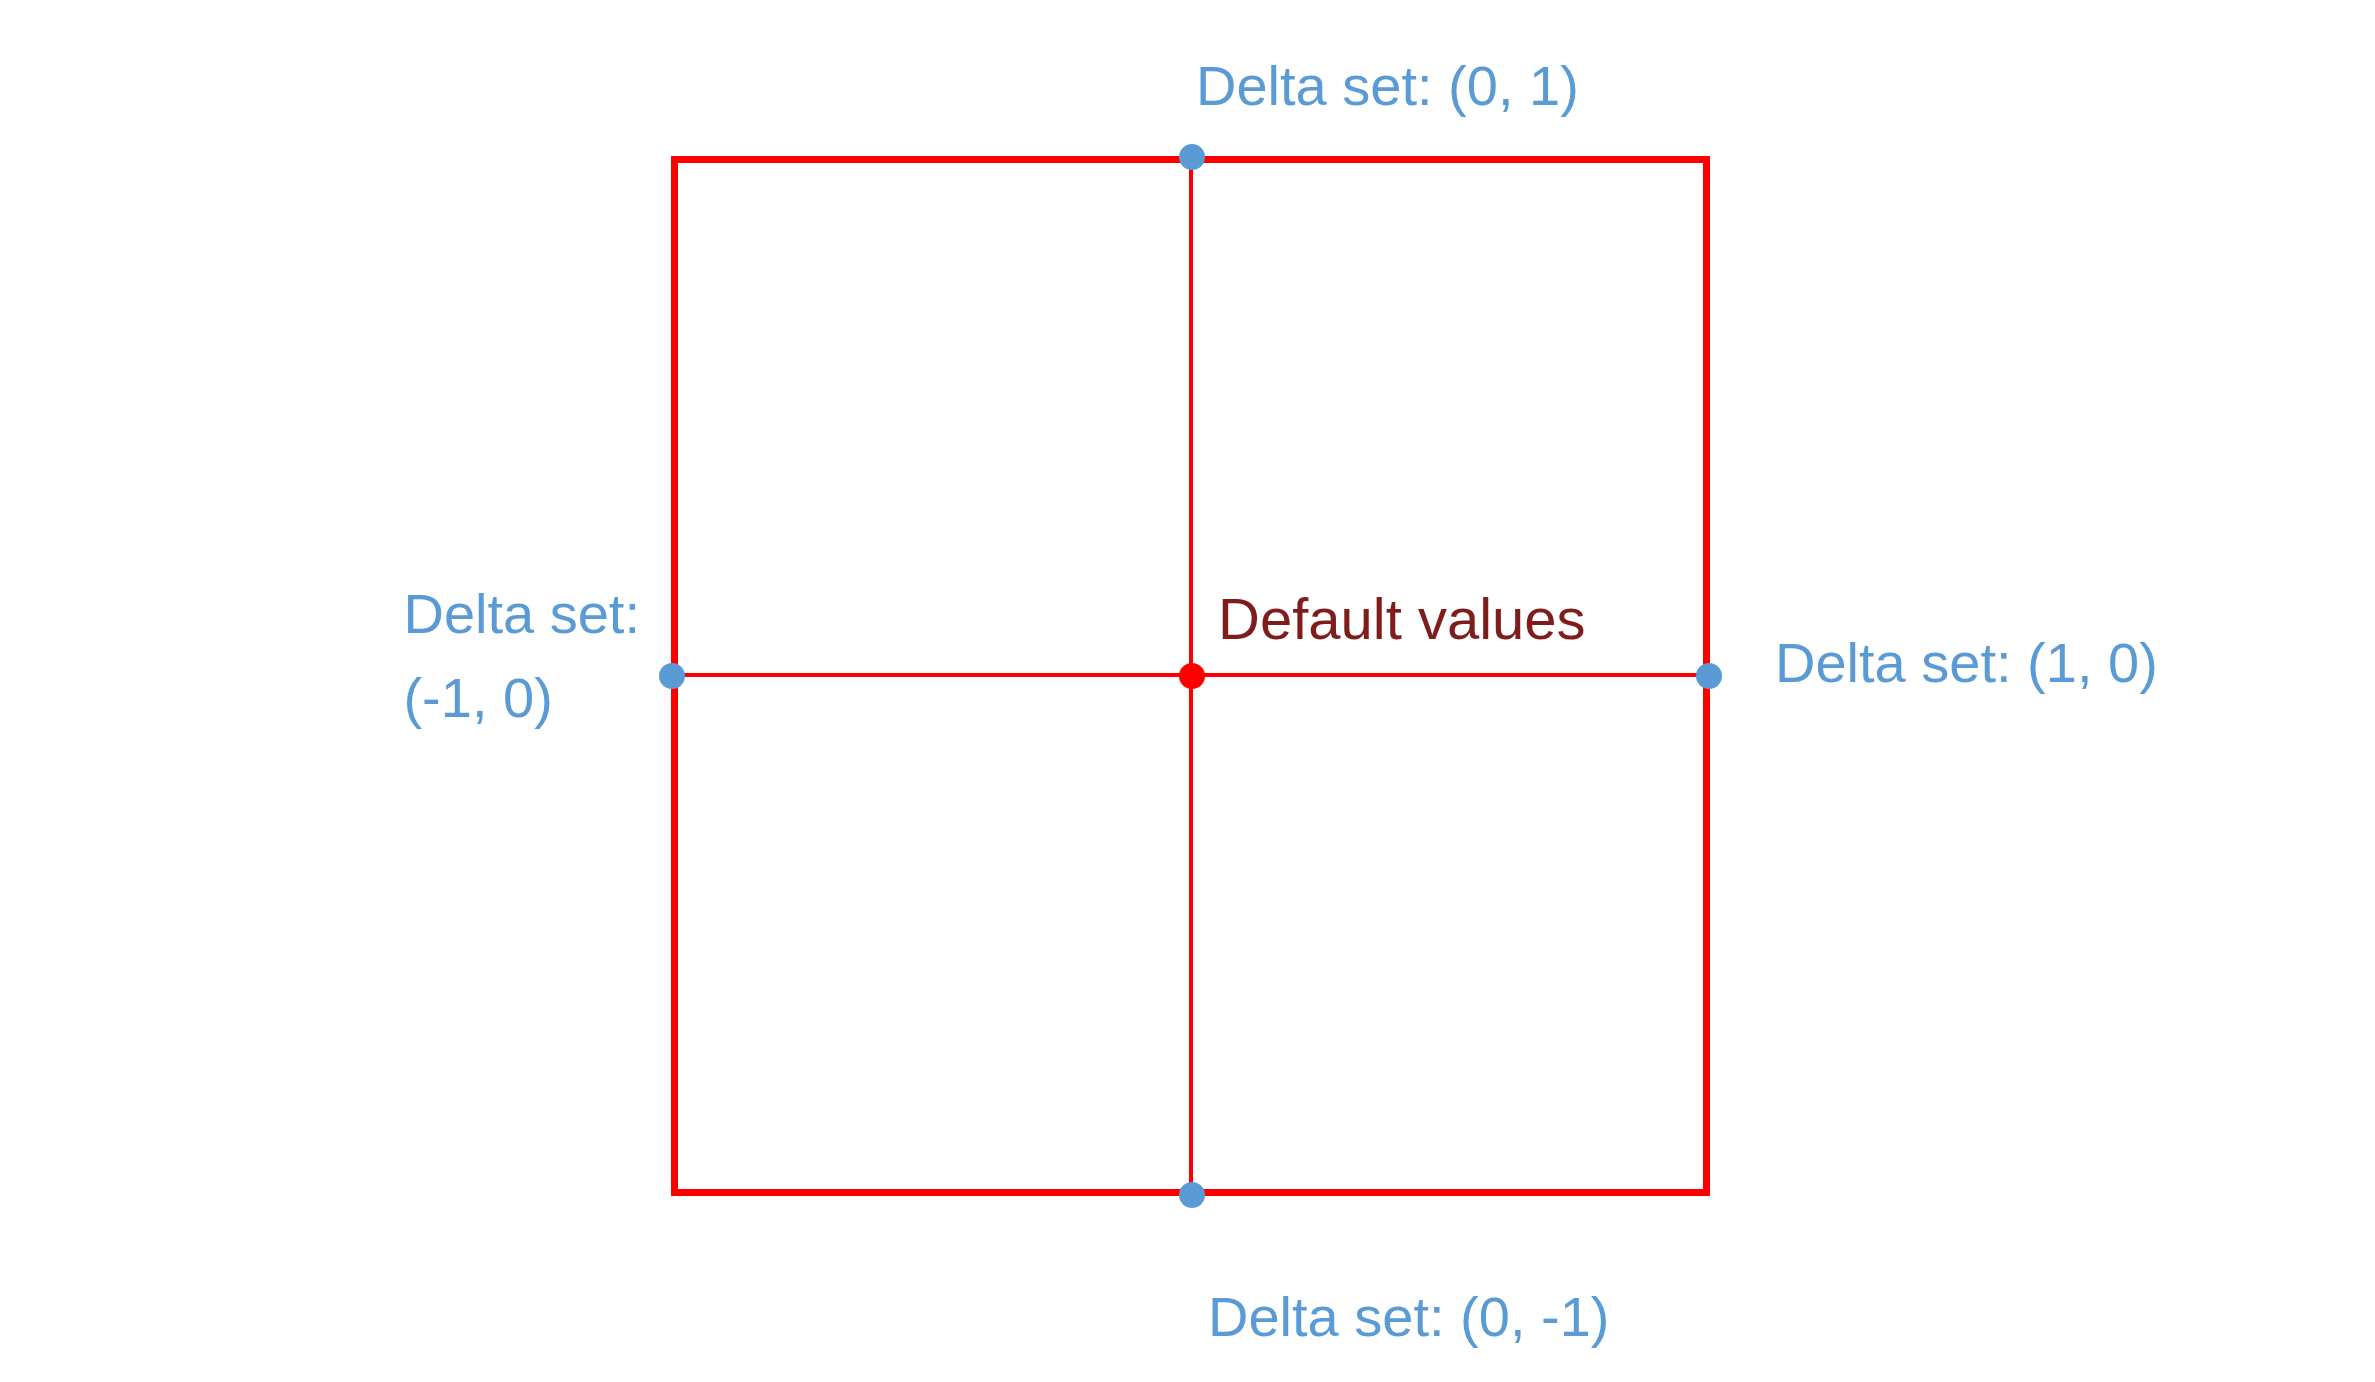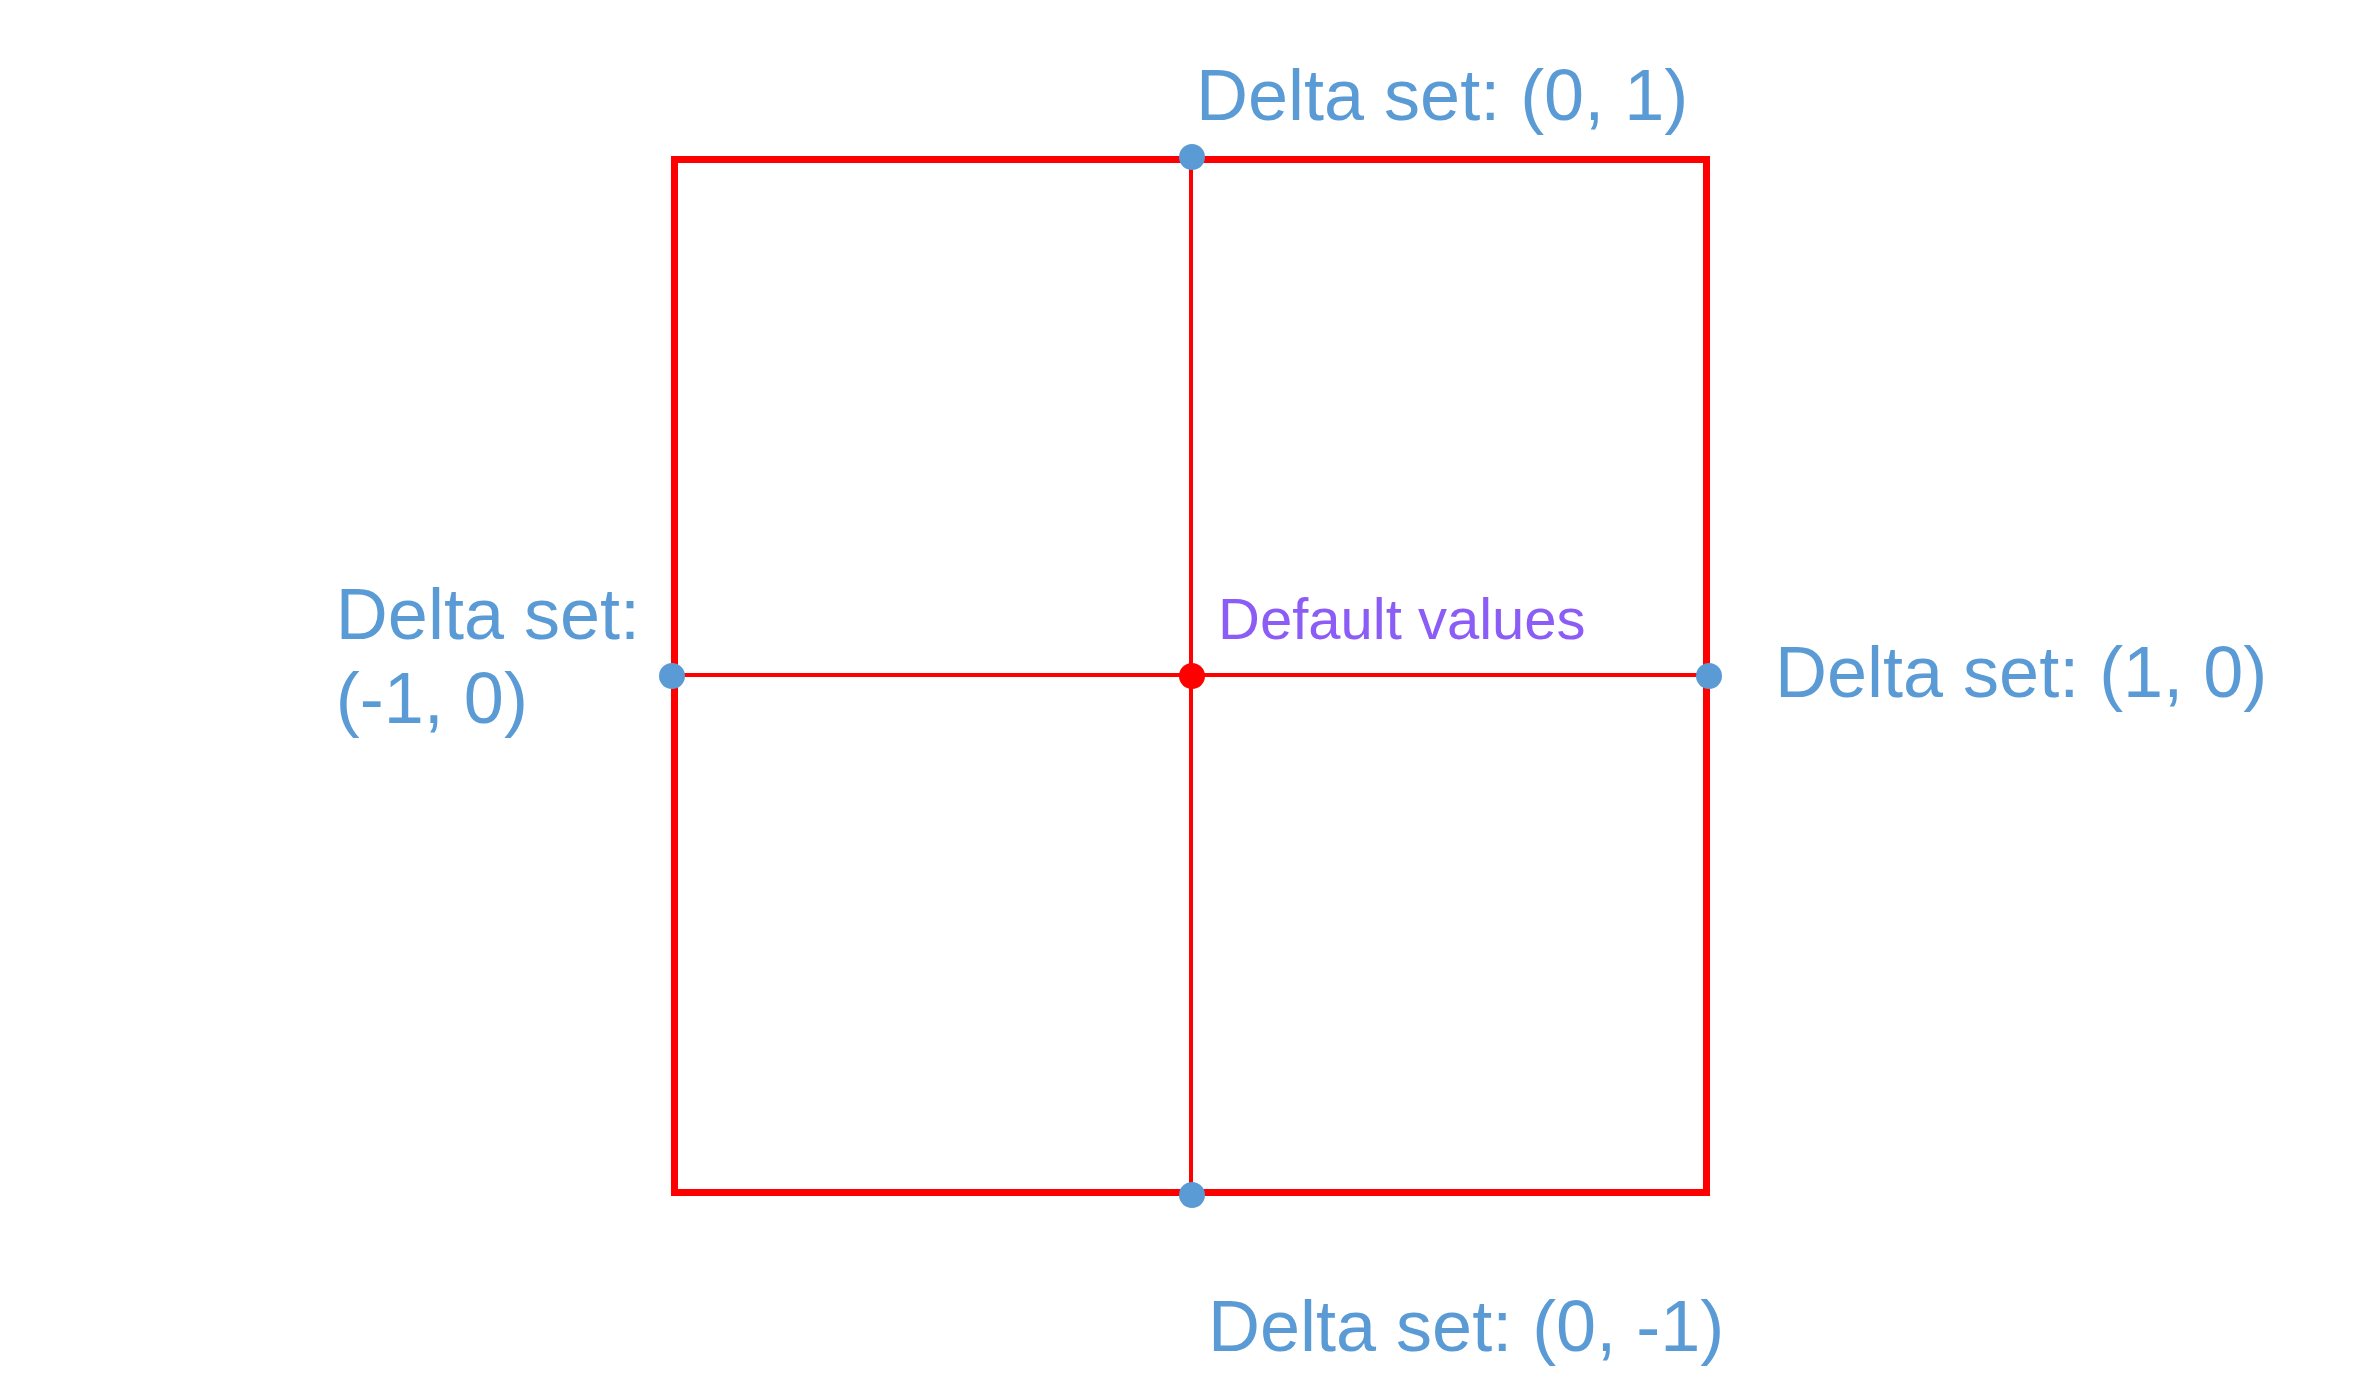--- a/index.html
+++ b/index.html
@@ -48,39 +48,39 @@
   }
   .dot.blue { background: #5B9BD5; }
   .dot.red  { background: #FF0000; }
   .dot-top    { left: 1179px; top: 144px;  }
   .dot-bottom { left: 1179px; top: 1182px; }
   .dot-left   { left: 659px;  top: 663px;  }
   .dot-right  { left: 1696px; top: 663px;  }
   .dot-center { left: 1179px; top: 663px;  }
   .label {
     position: absolute;
-    font-size: 72px;
+    font-size: 56px;
     line-height: 1.2;
     color: #5B9BD5;
     white-space: nowrap;
   }
   .label-top    { left: 1196px; top: 52px;  }
   .label-right  { left: 1775px; top: 629px; }
   .label-bottom { left: 1208px; top: 1276px; margin-top: 7px; }
   .label-left {
     right: 1735px;
     top: 572px;
     text-align: left;
     line-height: 84px;
   }
   .label-center {
     left: 1218px;
     top: 584px;
     font-size: 58px;
-    color: #8b5cf6;
+    color: #7f1d1d;
   }
 </style>
 </head>
 <body>
 
 <div class="canvas">
 
   <div class="square"></div>
   <div class="vline"></div>
   <div class="hline"></div>

